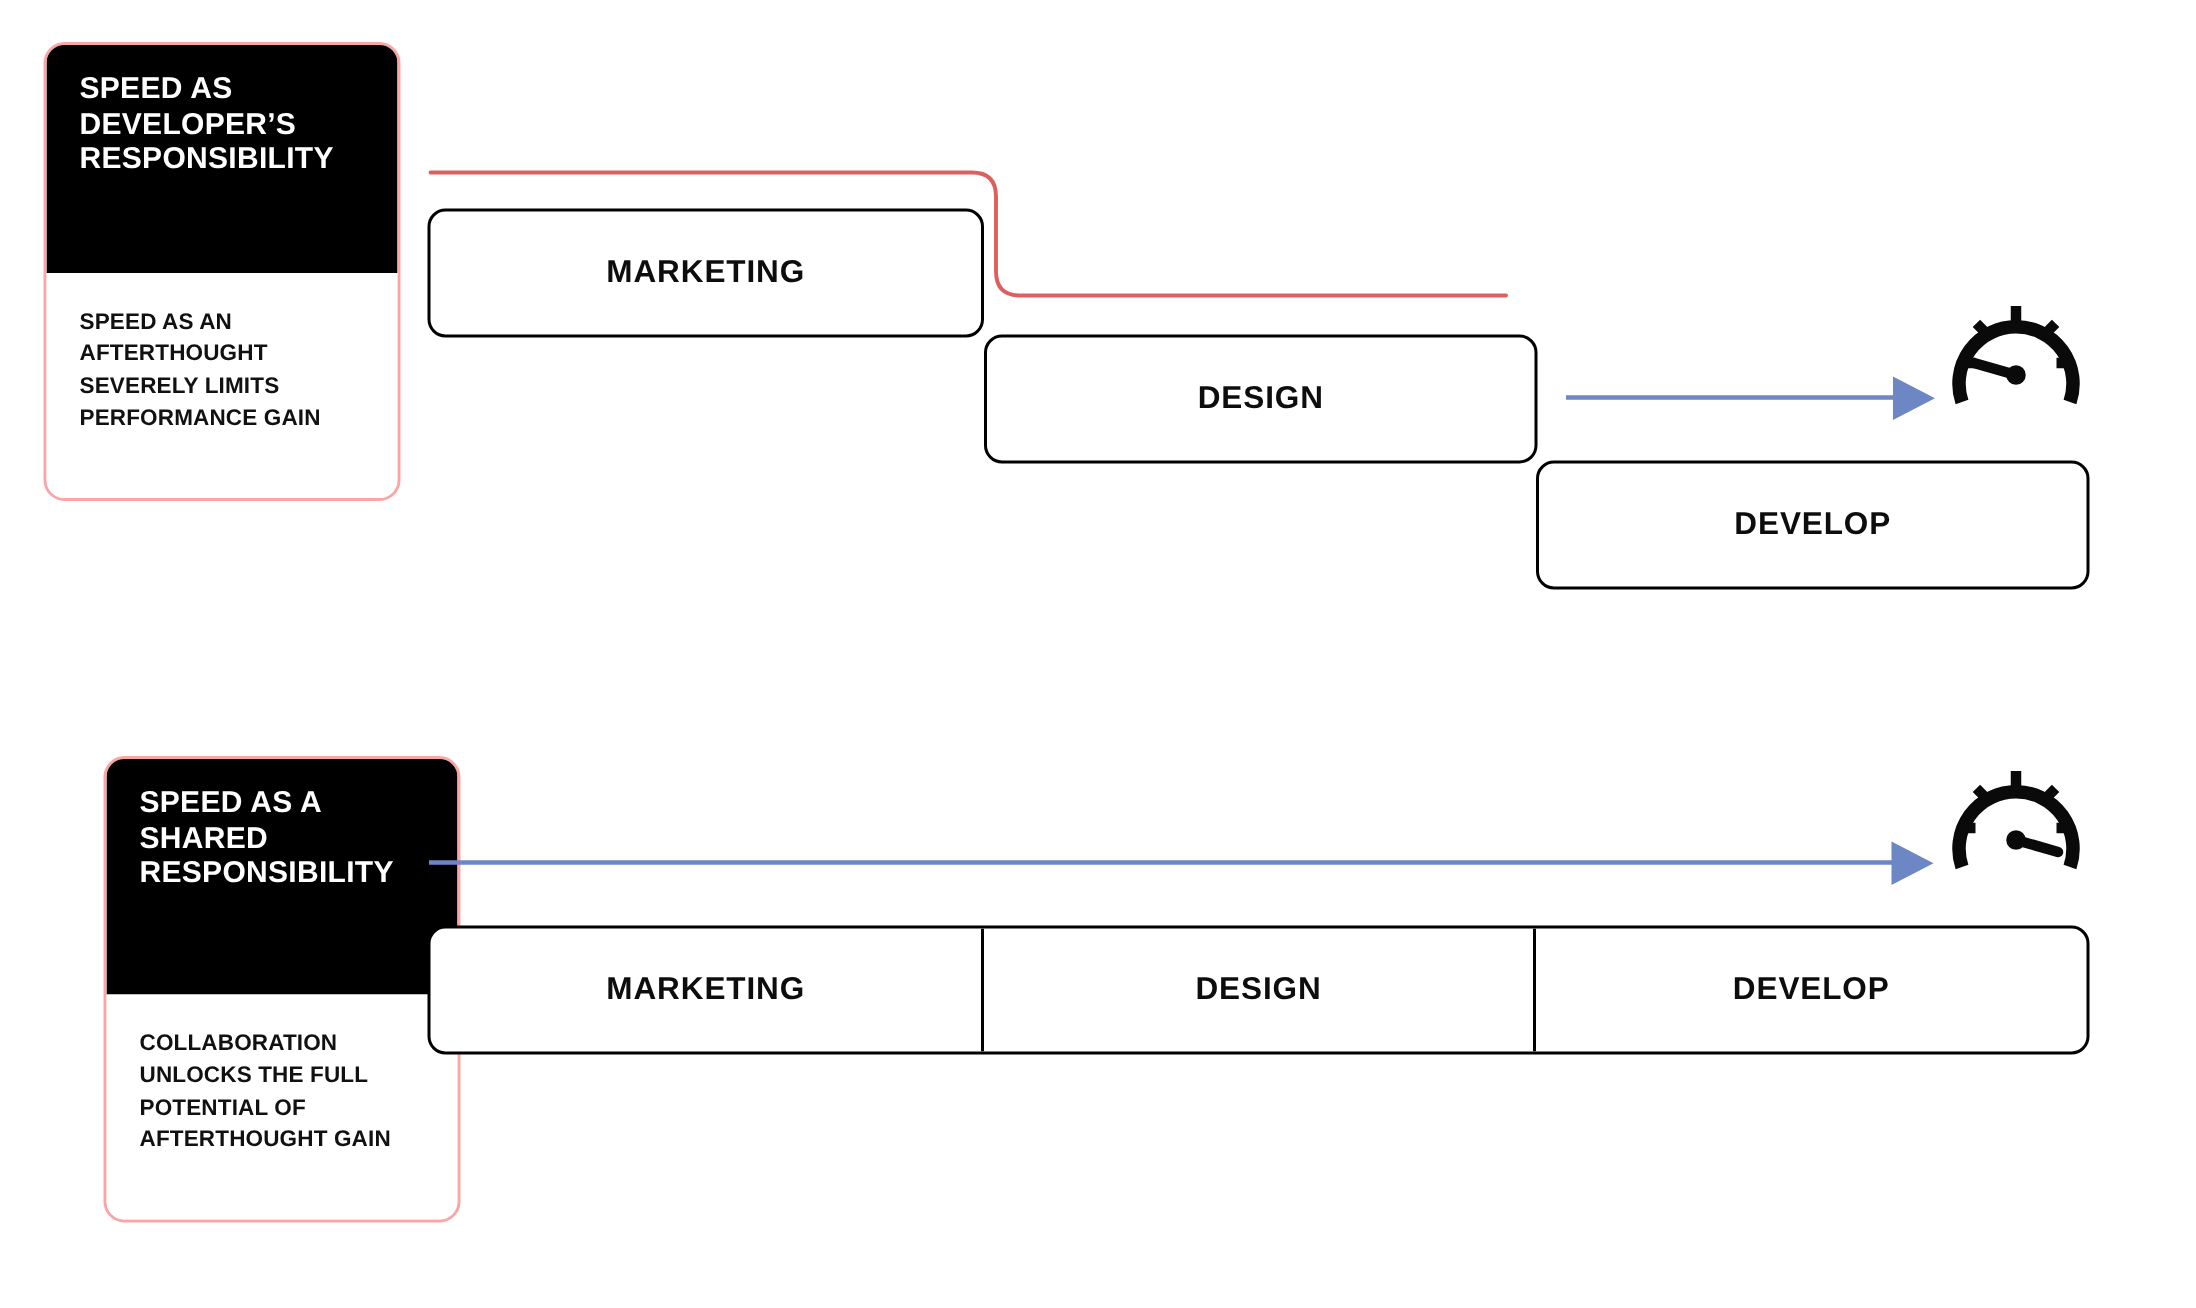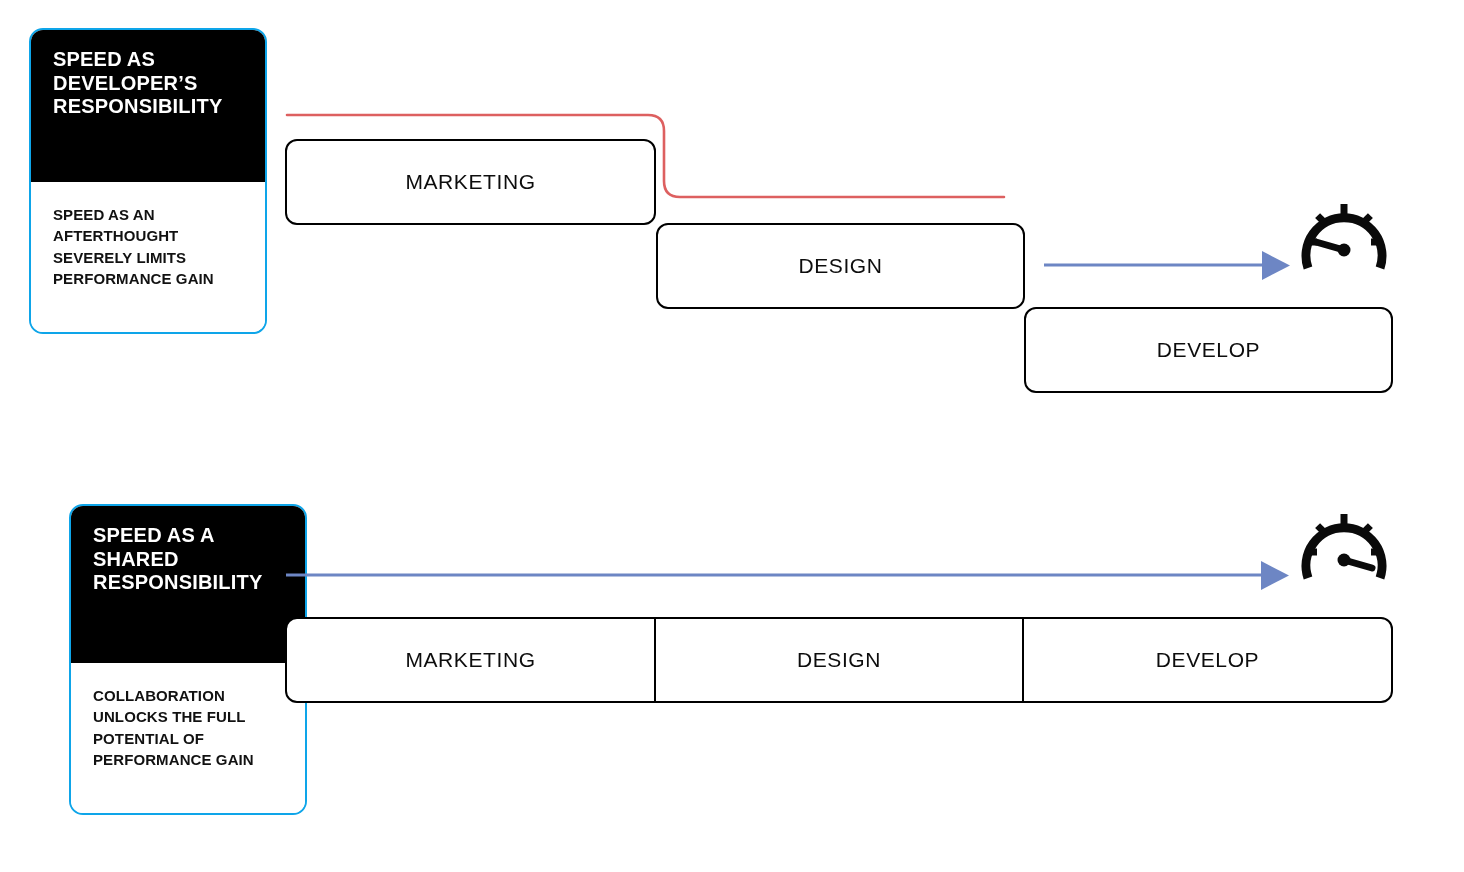--- a/index.html
+++ b/index.html
@@ -22,21 +22,21 @@
     top: 0;
     width: 1464px;
     height: 872px;
   }
 
   
   .info-card {
     position: absolute;
     box-sizing: border-box;
     width: 238px;
-    border: 2px solid #0ea5e9;
+    border: 2px solid #fca5a5;
     border-radius: 14px;
     background: #ffffff;
     overflow: hidden;
   }
   .card-header {
     background: #000000;
     color: #ffffff;
     box-sizing: border-box;
     padding: 18px 20px 16px 22px;
     display: flex;
@@ -79,21 +79,21 @@
     box-sizing: border-box;
     border: 2.5px solid #000000;
     border-radius: 12px;
     background: #ffffff;
     display: flex;
     align-items: center;
     justify-content: center;
   }
   .stage-label {
     font-size: 21px;
-    font-weight: normal;
+    font-weight: bold;
     letter-spacing: 0.6px;
     color: #0d0d0d;
   }
 
   #stage-marketing-top { left: 285px;  top: 139px; width: 371px; height: 86px; }
   #stage-design-top    { left: 656px;  top: 223px; width: 369px; height: 86px; }
   #stage-develop-top   { left: 1024px; top: 307px; width: 369px; height: 86px; }
 
   
   #stage-bar-bottom {
@@ -194,21 +194,21 @@
   <div class="info-card" id="card-bottom">
     <div class="card-header">
       <div class="card-header-text">SPEED AS A
 SHARED
 RESPONSIBILITY</div>
     </div>
     <div class="card-body">
       <div class="card-body-text">COLLABORATION
 UNLOCKS THE FULL
 POTENTIAL OF
-PERFORMANCE GAIN</div>
+AFTERTHOUGHT GAIN</div>
     </div>
   </div>
 
   <svg class="connector" id="blue-arrow-bottom" viewBox="0 0 1012 36">
     <line x1="4" y1="17" x2="981" y2="17" stroke="#6d86c4" stroke-width="3"></line>
     <polygon points="979,3 1007,17.5 979,32" fill="#6d86c4"></polygon>
   </svg>
 
   <div id="stage-bar-bottom">
     <div class="bar-seg" id="seg-marketing">

